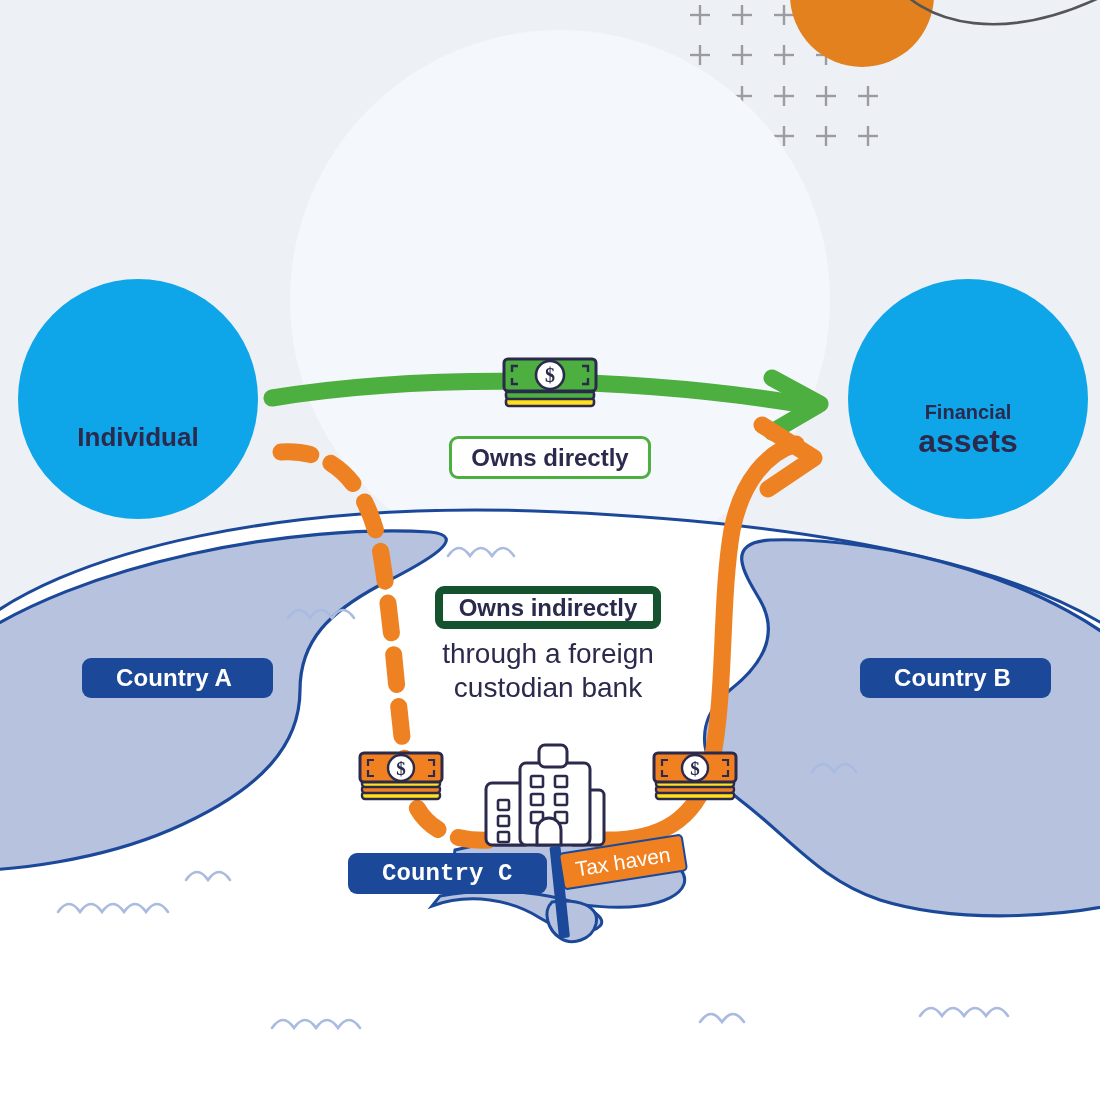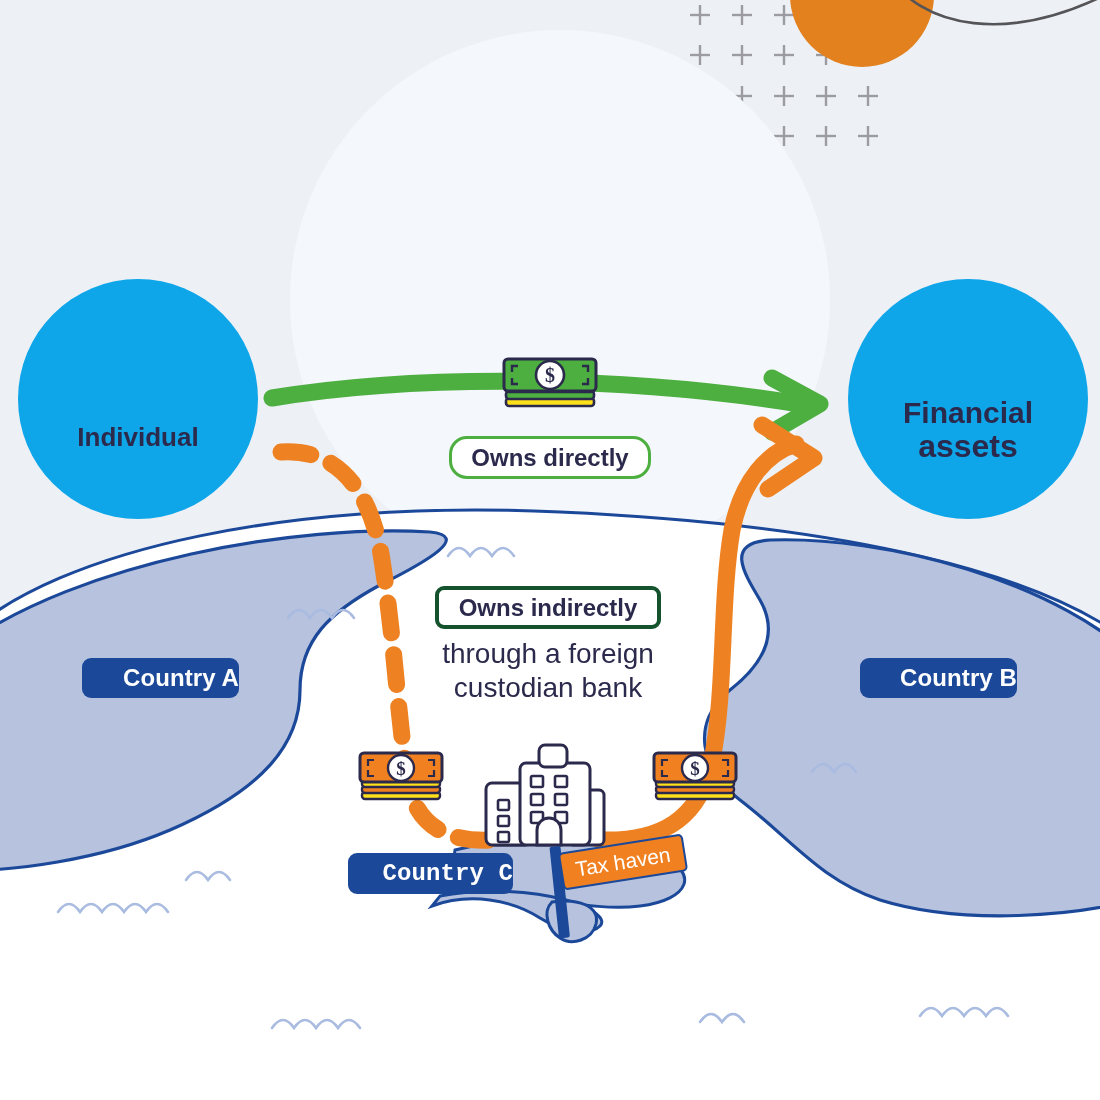--- a/index.html
+++ b/index.html
@@ -48,32 +48,33 @@
     background: #ffffff;
     border-radius: 9px;
     display: flex;
     align-items: center;
     justify-content: center;
     color: #2b2a4c;
     font-weight: bold;
     box-sizing: border-box;
   }
   .chip-green { border: 3px solid #4caf3f; }
-  .chip-orange { border: 4px solid #14532d; }
+  .chip-orange { border: 8px solid #14532d; }
 
   .country-pill {
     position: absolute;
     background: #1b4899;
     color: #ffffff;
     font-weight: bold;
     border-radius: 9px;
     display: flex;
     align-items: center;
-    justify-content: flex-end;
+    justify-content: flex-start;
     letter-spacing: 0.1px;
+    padding-left: 34px;
   }
 
   .taxflag {
     position: absolute;
     background: #f08020;
     color: #ffffff;
     border: 2px solid #1b4899;
     border-radius: 5px;
     display: flex;
     align-items: center;
@@ -318,25 +319,25 @@
       <rect x="554" y="846" width="11" height="92" rx="2" fill="#1b4899" transform="rotate(-6 560 890)"></rect>
     </g>
 
   </svg>
 
   <div class="node-circle" style="left:18px; top:279px; width:240px; height:240px;">
     <div class="node-label" style="font-size:26px; margin-top:76px;">Individual</div>
   </div>
 
   <div class="node-circle" style="left:848px; top:279px; width:240px; height:240px;">
-    <div class="node-label" style="font-size:30px; margin-top:63px;">Financial</div>
+    <div class="node-label" style="font-size:20px; margin-top:63px;">Financial</div>
     <div class="node-label" style="font-size:32px;">assets</div>
   </div>
 
-  <div class="chip chip-green" style="left:449px; top:436px; width:202px; height:43px; font-size:24px;border-radius:18px;">
+  <div class="chip chip-green" style="left:449px; top:436px; width:202px; height:43px; font-size:24px;">
     <span>Owns directly</span>
   </div>
 
   <div class="chip chip-orange" style="left:435px; top:586px; width:226px; height:43px; font-size:24px;">
     <span>Owns indirectly</span>
   </div>
 
   <div class="subtext" style="left:383px; top:637px; font-size:28px;">
     <div>through a foreign</div>
     <div>custodian bank</div>

